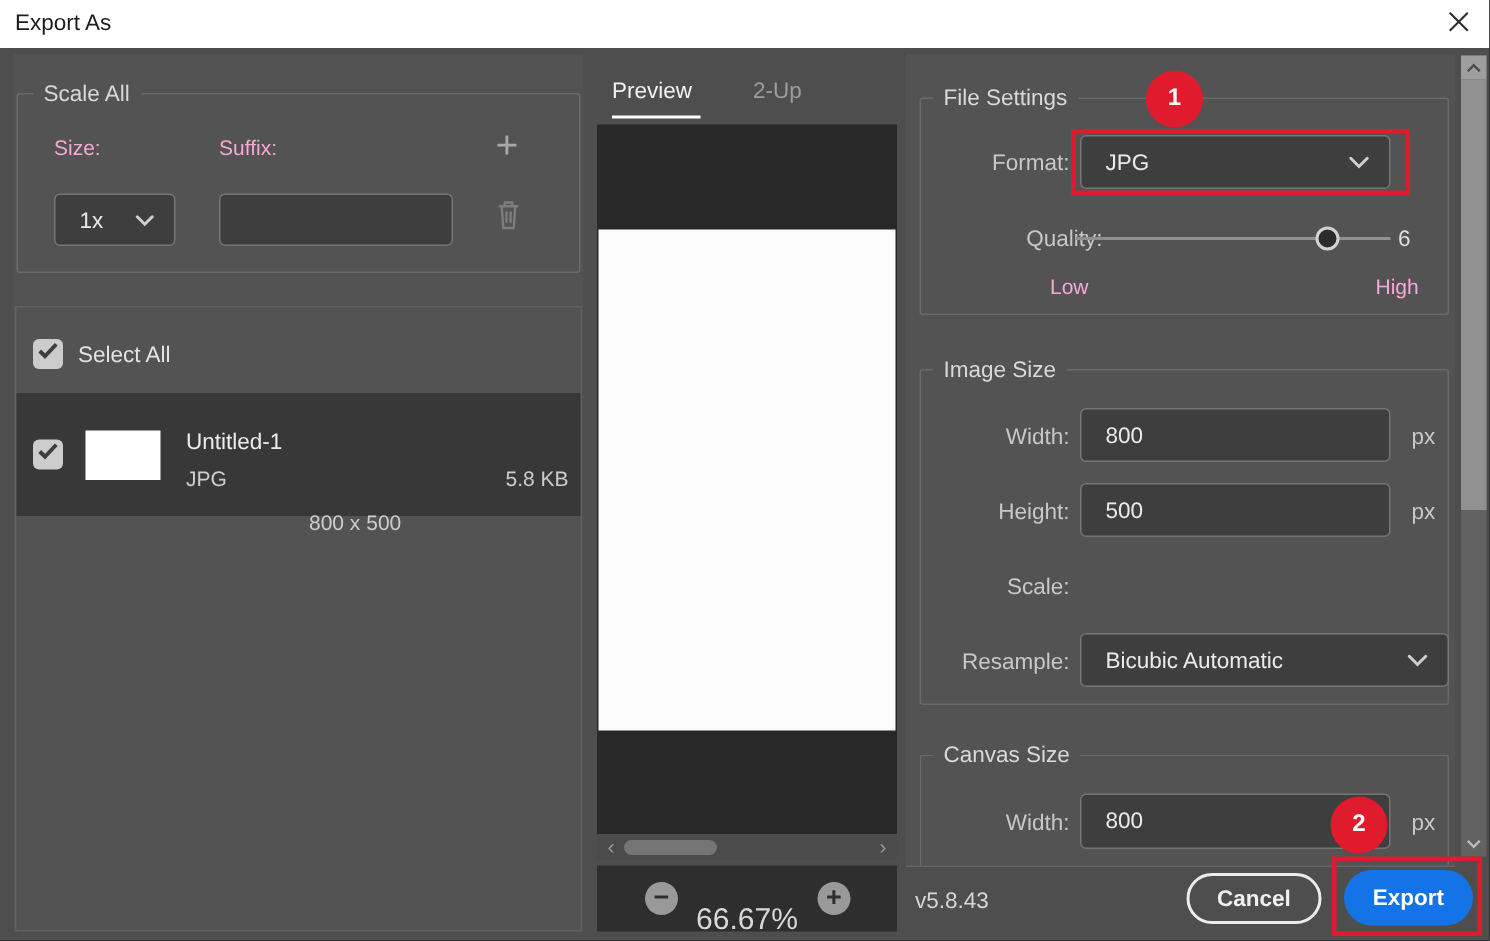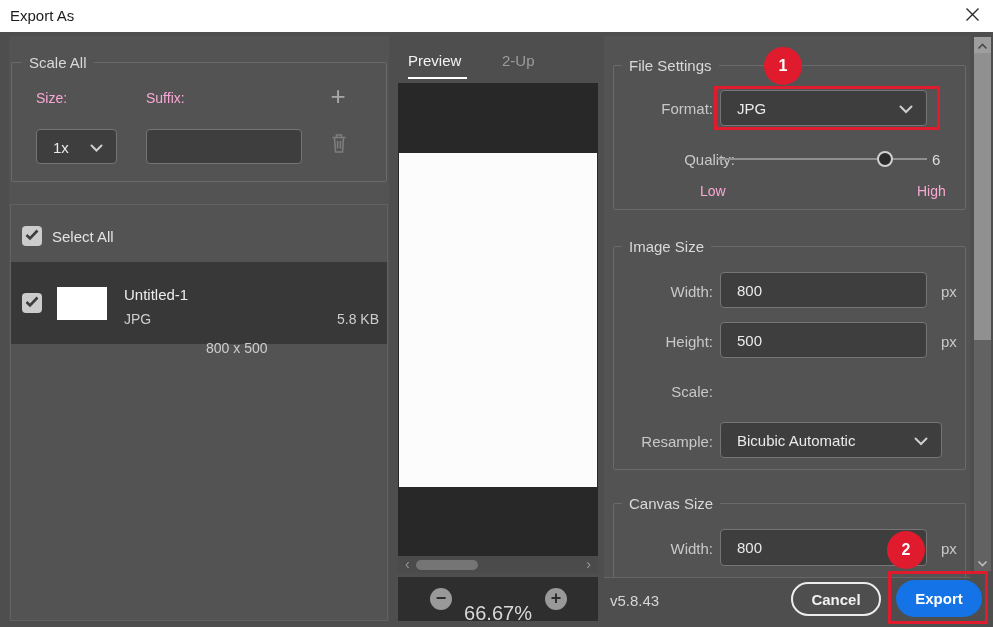--- a/index.html
+++ b/index.html
@@ -144,21 +144,21 @@
   <input class="abs field" style="left: 720px; top: 272px; width: 207px; height: 36px;" value="800">
   <div class="abs lbl" style="left:941px; top:283px;">px</div>
 
   <div class="abs lbl rt" style="left:613px; top:333px; width:100px;">Height:</div>
   <input class="abs field" style="left: 720px; top: 322px; width: 207px; height: 36px;" value="500">
   <div class="abs lbl" style="left:941px; top:333px;">px</div>
 
   <div class="abs lbl rt" style="left:613px; top:383px; width:100px;">Scale:</div>
 
   <div class="abs lbl rt" style="left:613px; top:433px; width:100px;">Resample:</div>
-  <div class="abs field select" style="left:720px; top:422px; width:222px; height:36px;">
+  <div class="abs field select" style="left:720px; top:422px; width:246px; height:36px;">
     <span>Bicubic Automatic</span>
     <span><svg width="14" height="9" viewBox="0 0 14 9">
           <path d="M1.5 1.5 L7 7 L12.5 1.5" stroke="#cfcfcf" stroke-width="2" fill="none" stroke-linecap="round"></path>
         </svg></span>
   </div>
 
   <div class="abs" style="left:613px; top:503px; width:353px; height:74px; border:1px solid #6a6a6a; border-bottom:none; border-radius:2px 2px 0 0;"></div>
   <div class="abs legend" style="left:622px; top:495px;">Canvas Size</div>
   <div class="abs lbl rt" style="left:613px; top:540px; width:100px;">Width:</div>
   <input class="abs field" style="left: 720px; top: 529px; width: 207px; height: 37px;" value="800">

